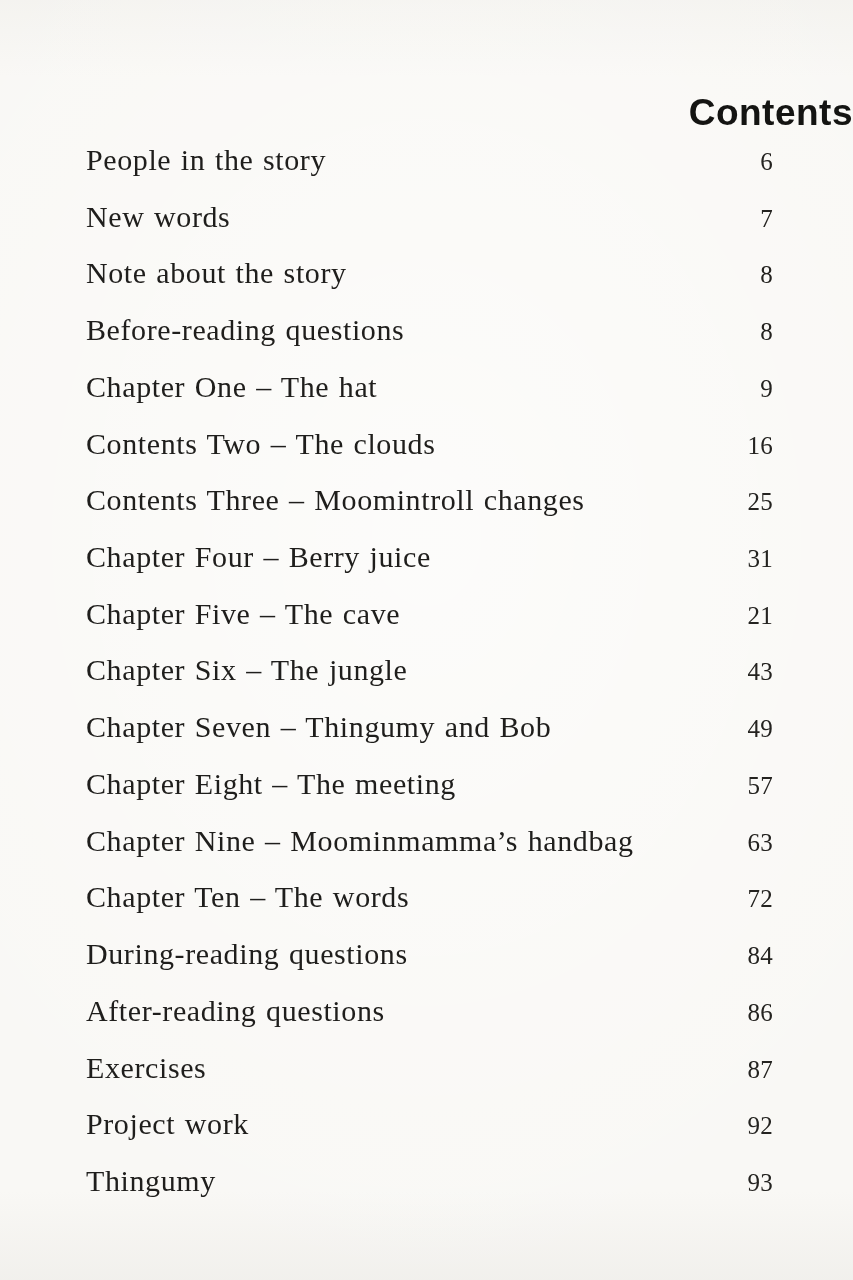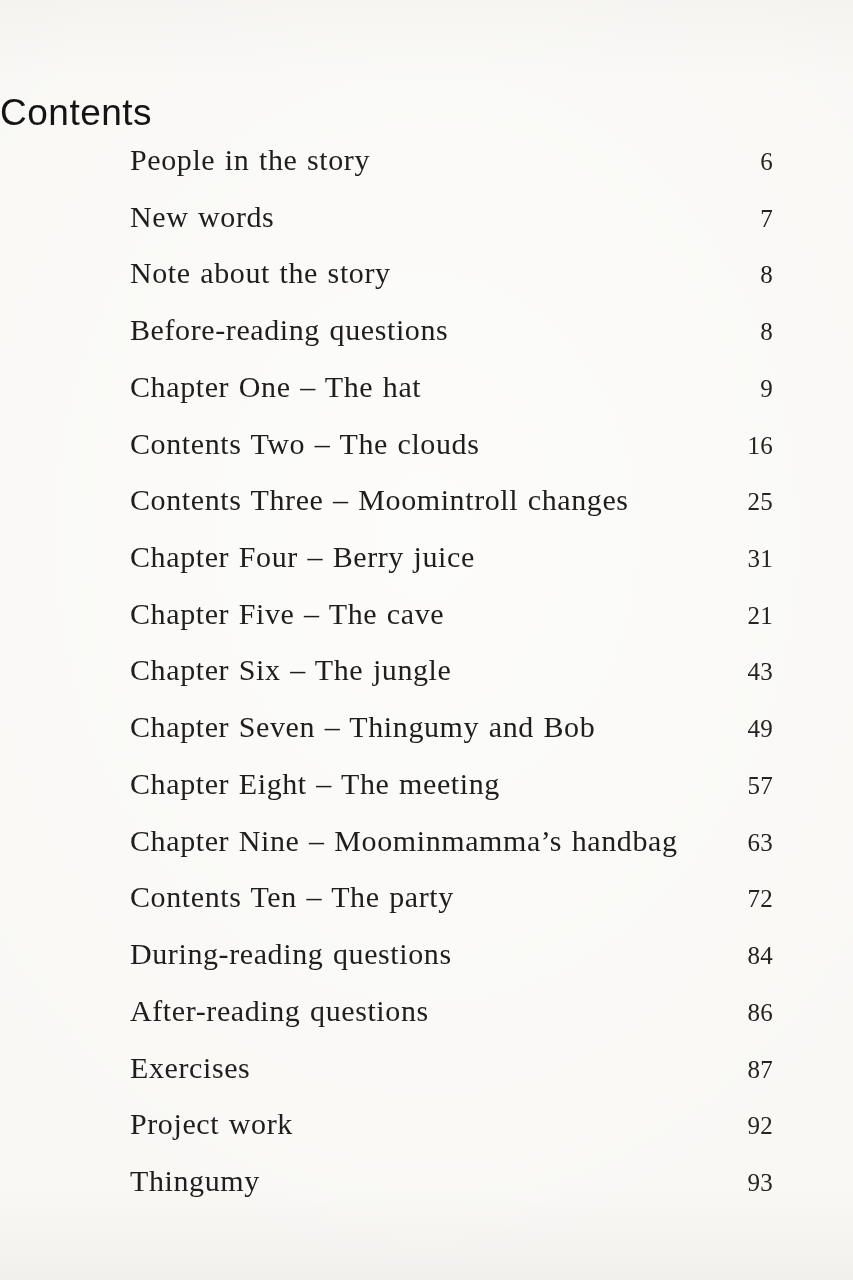--- a/index.html
+++ b/index.html
@@ -24,42 +24,41 @@
     background:
       radial-gradient(ellipse 120% 100% at 50% 42%, rgba(255,255,255,0.55), rgba(255,255,255,0) 60%),
       linear-gradient(180deg, rgba(222,220,214,0.18) 0%, rgba(255,255,255,0) 6%, rgba(255,255,255,0) 93%, rgba(214,212,206,0.22) 100%),
       var(--bg);
   }
   .page-title {
     position: absolute;
     top: 92px;
     left: 0;
     width: 100%;
-    text-align: left;
+    text-align: right;
     font-family: "Liberation Sans", "DejaVu Sans", sans-serif;
-    font-weight: 400;
+    font-weight: 700;
     font-size: 37px;
     letter-spacing: 0.5px;
     color: #141412;
   }
   .toc-list {
     position: absolute;
     top: 143px;
     left: 86px;
     right: 80px;
     bottom: 82px;
     display: flex;
     flex-direction: column;
     justify-content: space-between;
   }
   .toc-row {
     display: flex;
     justify-content: space-between;
     align-items: baseline;
-    margin-left: 44px;
   }
   .toc-entry-label {
     font-size: 30px;
     letter-spacing: 0.6px;
     word-spacing: 1.5px;
     color: var(--ink);
     white-space: nowrap;
   }
   .toc-entry-page {
     font-size: 25px;
@@ -124,21 +123,21 @@
   </div>
       <div class="toc-row">
     <span class="toc-entry-label">Chapter Eight – The meeting</span>
     <span class="toc-entry-page">57</span>
   </div>
       <div class="toc-row">
     <span class="toc-entry-label">Chapter Nine – Moominmamma’s handbag</span>
     <span class="toc-entry-page">63</span>
   </div>
       <div class="toc-row">
-    <span class="toc-entry-label">Contents Ten – The party</span>
+    <span class="toc-entry-label">Chapter Ten – The words</span>
     <span class="toc-entry-page">72</span>
   </div>
       <div class="toc-row">
     <span class="toc-entry-label">During-reading questions</span>
     <span class="toc-entry-page">84</span>
   </div>
       <div class="toc-row">
     <span class="toc-entry-label">After-reading questions</span>
     <span class="toc-entry-page">86</span>
   </div>

